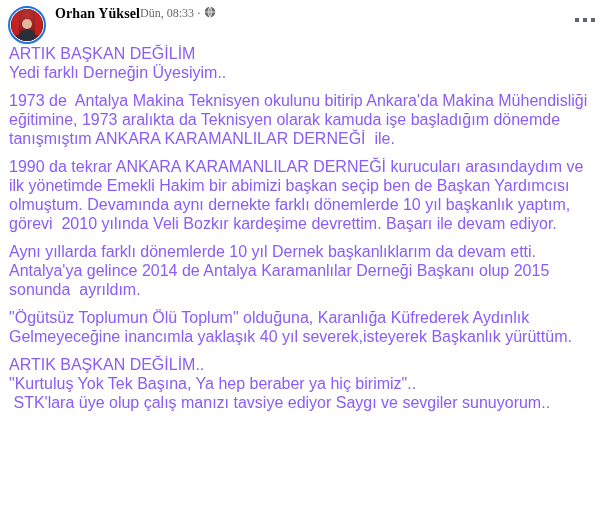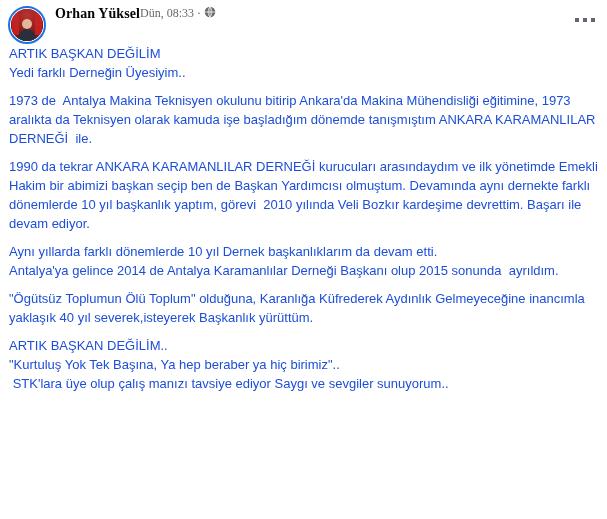--- a/index.html
+++ b/index.html
@@ -154,23 +154,23 @@
     height: 4px;
     background: #606770;
   }
 
   
   .post-body {
     padding: 0 9px;
     box-sizing: border-box;
   }
   .para {
-    font-size: 13px;
+    font-size: 16px;
     line-height: 19px;
-    color: #1d4ed8;
+    color: #8b5cf6;
     margin: 0 0 9px 0;
     white-space: pre-wrap;
     word-wrap: break-word;
     letter-spacing: 0;
   }
   .para:last-child { margin-bottom: 0; }
 </style>
 </head>
 <body>
 

